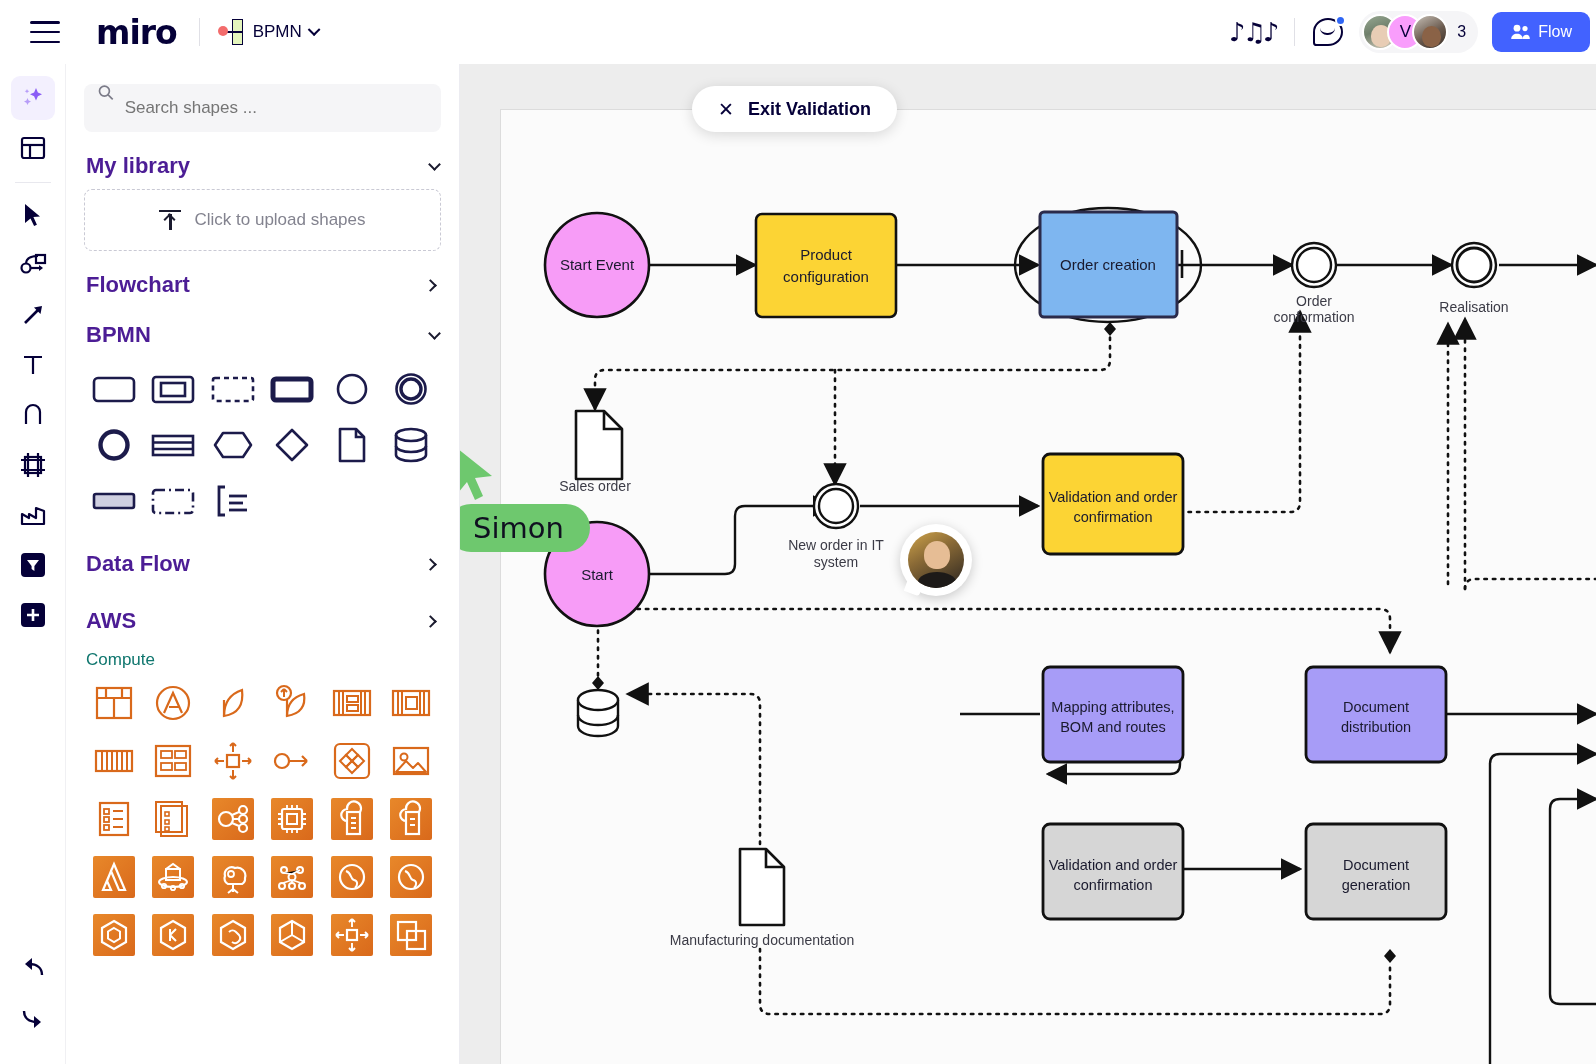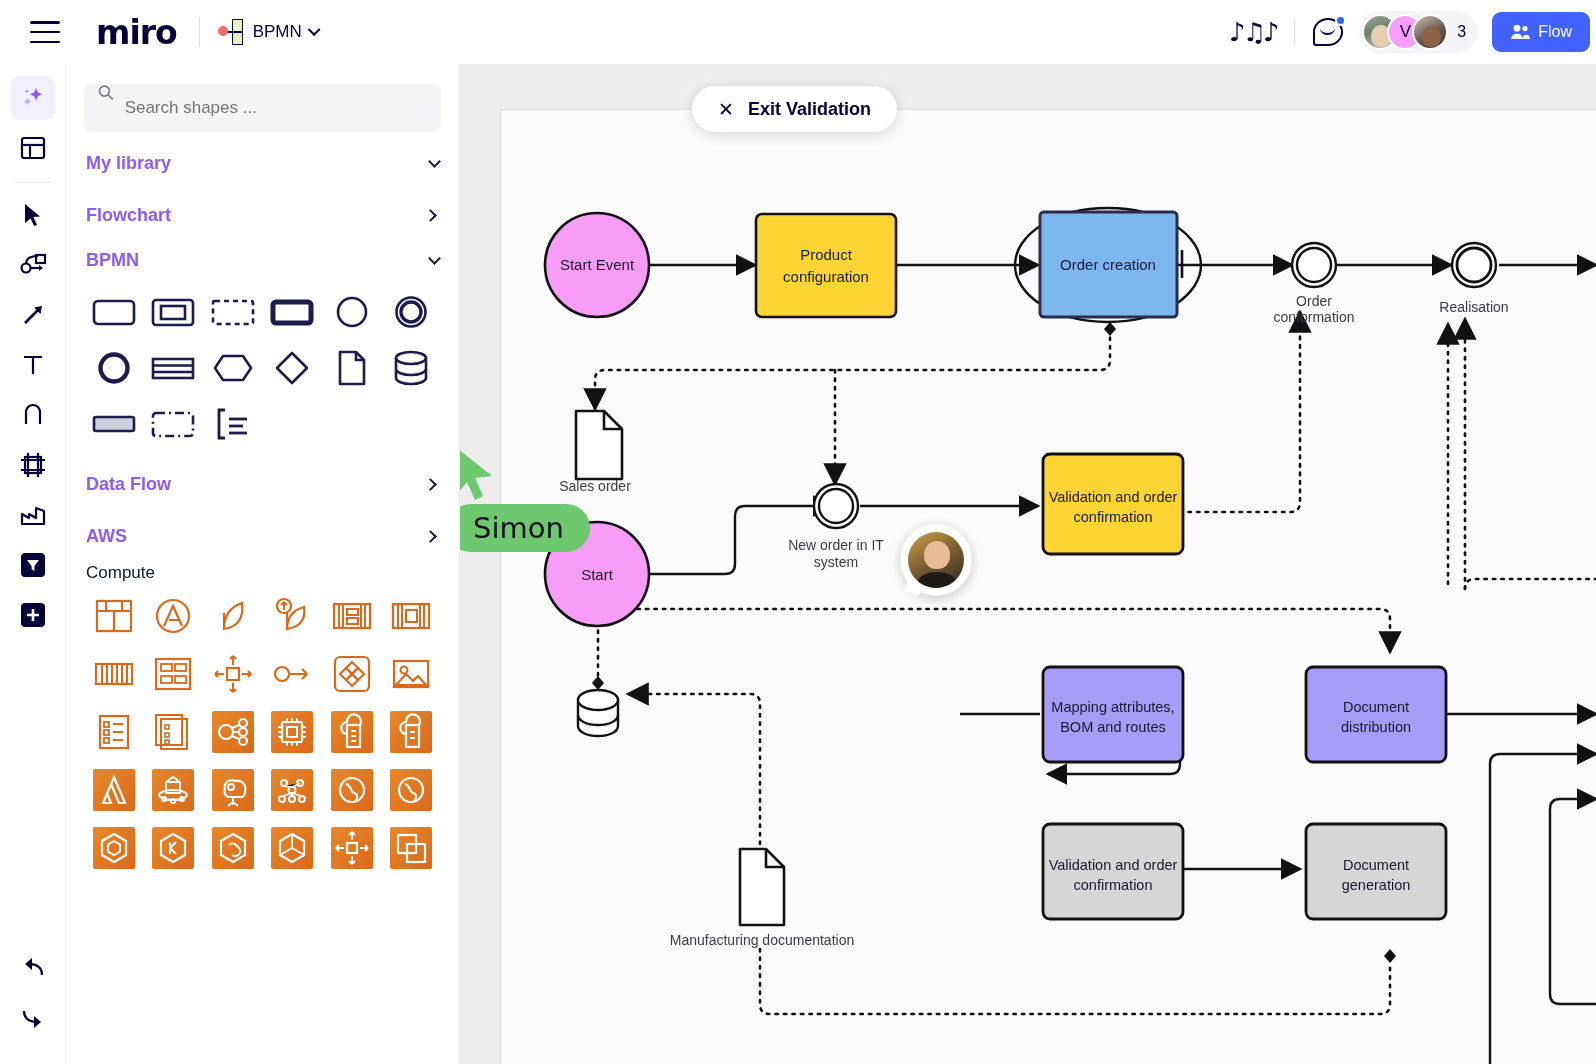--- a/index.html
+++ b/index.html
@@ -83,39 +83,39 @@
     background:#fff; border-right:1px solid #ececf1; z-index:25;
     display:flex; flex-direction:column;
   }
   .panel-scroll { flex:1; overflow:hidden; padding:0 18px; }
   .search-box { margin:20px 0 0; height:48px; background:#f5f5f7; border-radius:8px;
                 display:flex; padding:0 14px; gap:11px; cursor:text; }
   .search-input { border:none; background:transparent; outline:none; font-size:17px;
                   color:#9b9ba8; width:100%; font-family:"Liberation Sans", sans-serif; }
   .sec-head { display:flex; align-items:center; justify-content:space-between;
               padding:21px 2px 10px; cursor:pointer; }
-  .sec-title { font-size:18px; font-weight:700; color:#8b5cf6; }
+  .sec-title { font-size:22px; font-weight:700; color:#4c1d95; }
   .chev { width:9px; height:9px; border-right:2px solid #1a1a2e; border-bottom:2px solid #1a1a2e; }
   .chev.down { transform: rotate(45deg); margin-top:-4px; }
   .chev.right { transform: rotate(-45deg); margin-right:4px; }
   .upload-box { height:62px; border:1.6px dashed #c9c9d4; border-radius:8px;
                 display:flex; align-items:center; justify-content:center; gap:13px;
                 color:#83838f; font-size:17px; cursor:pointer; }
   .up-ic { width:22px; height:20px; position:relative; }
   .up-ic .bar { position:absolute; top:0; left:0; width:22px; height:2.4px; background:#1a1a2e; }
   .up-ic .stem { position:absolute; left:10px; top:4px; width:2.4px; height:16px; background:#1a1a2e; }
   .up-ic .head { position:absolute; left:5px; top:4px; width:11px; height:8px; }
   .up-ic .head::before, .up-ic .head::after { content:''; position:absolute; top:2px;
       width:9px; height:2.4px; background:#1a1a2e; }
   .up-ic .head::before { left:-1px; transform: rotate(-45deg); }
   .up-ic .head::after { left:3px; transform: rotate(45deg); }
 
   .shape-grid { display:grid; grid-template-columns: repeat(6, 1fr); gap:6px 0; padding:6px 0 4px; }
   .shape-cell { height:50px; display:flex; align-items:center; justify-content:center; cursor:pointer; }
-  .aws-label { font-size:17px; color:#0f172a; padding:6px 2px 10px; }
+  .aws-label { font-size:17px; color:#0f766e; padding:6px 2px 10px; }
   .aws-grid { display:grid; grid-template-columns: repeat(6, 1fr); gap:12px 0; }
   .aws-cell { height:46px; display:flex; align-items:center; justify-content:center; cursor:pointer; }
   .aws-ic { width:42px; height:42px; }
   .aws-ic.filled { background: linear-gradient(135deg,#e8882a 0%,#d9691b 100%); border-radius:2px; }
 
   .panel-foot { border-top:1px solid #ececf1; padding:18px; }
   .more-btn { width:100%; height:52px; background:#3a48f0; color:#fff; border:none;
               border-radius:9px; font-size:19px; cursor:pointer; display:flex;
               align-items:center; justify-content:center; gap:16px;
               font-family:"Liberation Sans", sans-serif; }
@@ -293,20 +293,28 @@
           <circle cx="7" cy="7" r="5.4" fill="none" stroke="#7b7b88" stroke-width="1.8"></circle>
           <line x1="11" y1="11" x2="16" y2="16" stroke="#7b7b88" stroke-width="1.8"></line>
         </svg>
         <input class="search-input" type="text" placeholder="Search shapes ..." style="">
       </div>
 
       <div class="sec-head">
         <span class="sec-title">My library</span>
         <span class="chev down"></span>
       </div>
+      <div class="upload-box">
+        <span class="up-ic">
+          <span class="bar"></span>
+            <span class="stem"></span>
+            <span class="head"></span>
+        </span>
+        <span>Click to upload shapes</span>
+      </div>
 
       <div class="sec-head">
         <span class="sec-title">Flowchart</span>
         <span class="chev right"></span>
       </div>
 
       <div class="sec-head" style="padding-top:14px">
         <span class="sec-title">BPMN</span>
         <span class="chev down"></span>
       </div>

